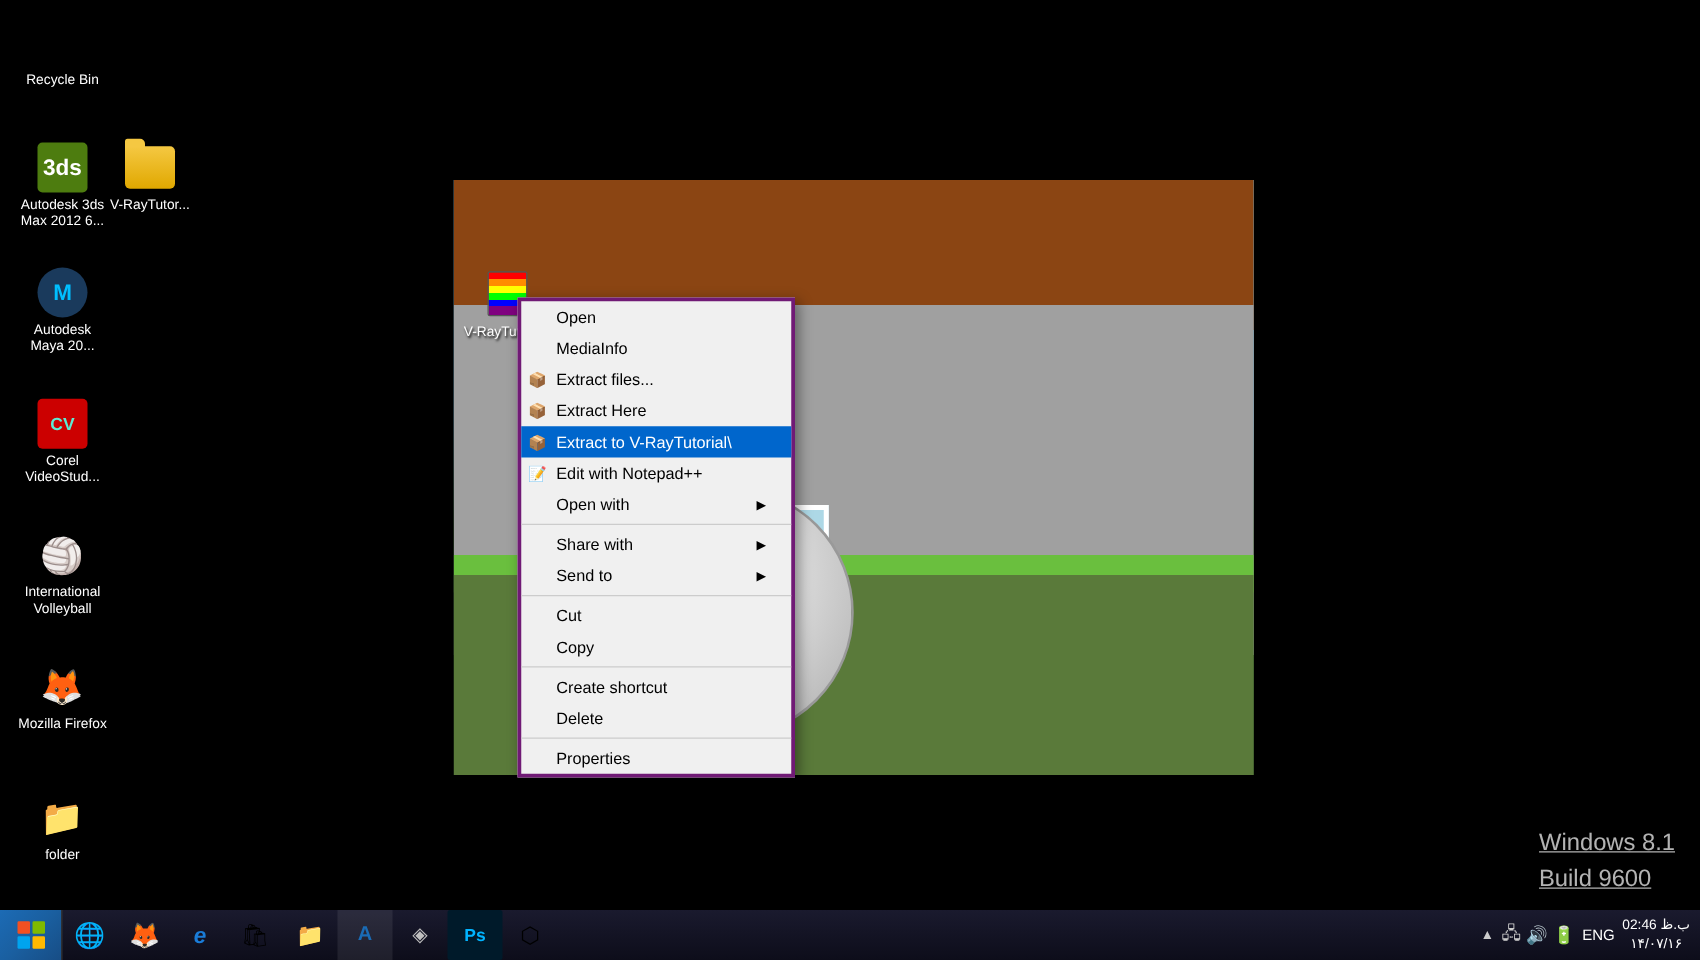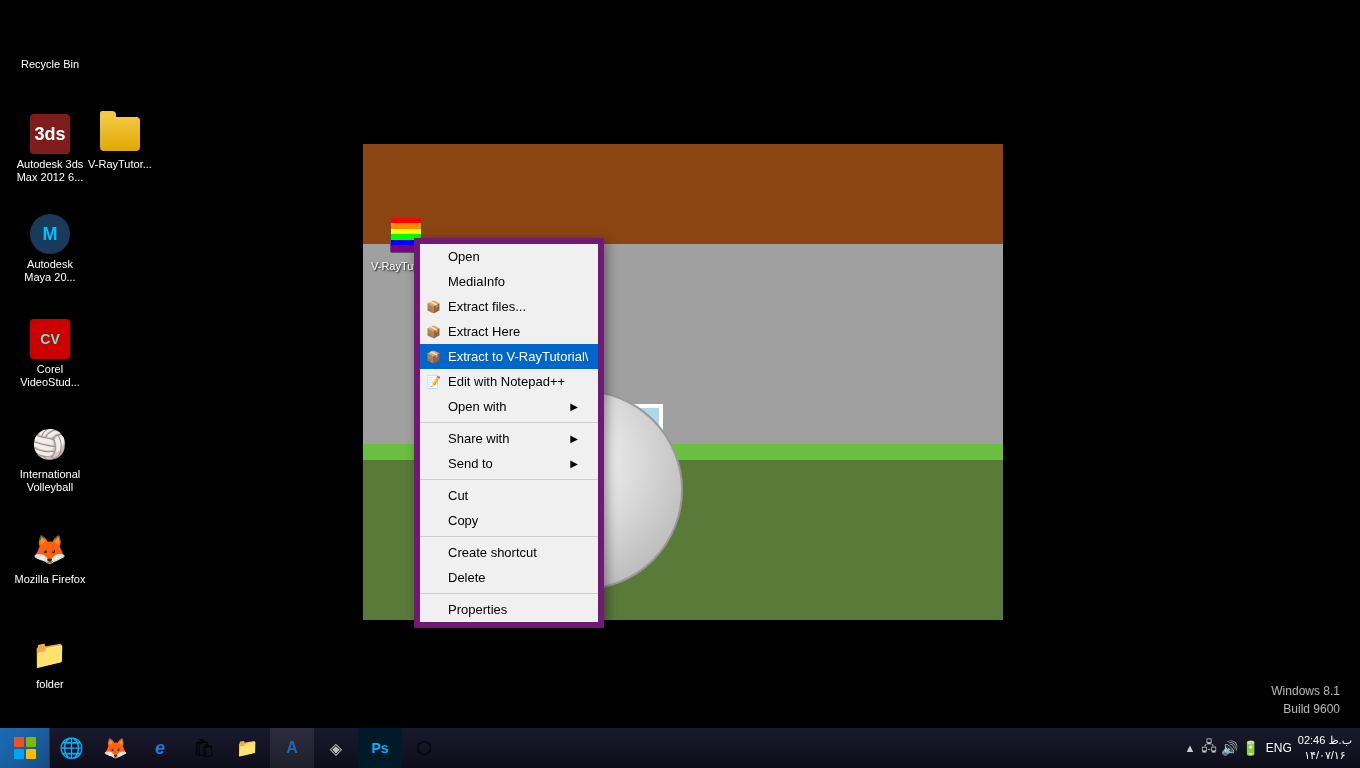--- a/index.html
+++ b/index.html
@@ -163,23 +163,23 @@
       background: linear-gradient(180deg, #f00 0 16%, #ff8c00 16% 32%, #ff0 32% 48%, #0f0 48% 64%, #00f 64% 80%, #800080 80% 100%);
       border: 1px solid #555;
       border-radius: 2px;
     }
 
     
     .context-menu {
       position: absolute;
       top: 238px;
       left: 414px;
-      width: 190px;
+      width: 222px;
       background: #f0f0f0;
-      border: 6px solid #701a75;
+      border: 3px solid #701a75;
       box-shadow: 3px 3px 10px rgba(0,0,0,0.4);
       font-size: 13px;
       z-index: 100;
     }
     .menu-item {
       padding: 5px 20px 5px 28px;
       cursor: pointer;
       color: #000;
       position: relative;
       white-space: nowrap;
@@ -288,39 +288,39 @@
       font-size: 11px;
       cursor: pointer;
     }
 
     
     .win-version {
       position: absolute;
       bottom: 50px;
       right: 20px;
       color: rgba(255,255,255,0.7);
-      font-size: 12px;
-      text-align: right;
+      font-size: 19px;
       line-height: 1.5;
       pointer-events: none;
+      text-decoration: underline;
     }
   </style>
 </head>
 <body>
 
 <div class="desktop">
 
   <div class="desktop-icon" style="top:10px;left:10px;">
     <div class="icon-img">🗑</div>
     <div class="icon-label">Recycle Bin</div>
   </div>
 
 
   <div class="desktop-icon" style="top:110px;left:10px;">
-    <div class="icon-img" style="background:#7f1d1d;border-radius:4px;color:#fff;font-size:18px;font-weight:bold;">3ds</div>
+    <div class="icon-img" style="background:#4d7c0f;border-radius:4px;color:#fff;font-size:18px;font-weight:bold;">3ds</div>
     <div class="icon-label">Autodesk 3ds Max 2012 6...</div>
   </div>
 
   <div class="desktop-icon" style="top:110px;left:80px;">
     <div class="icon-img">
       <div class="folder-icon-yellow"></div>
     </div>
     <div class="icon-label">V-RayTutor...</div>
   </div>
 

